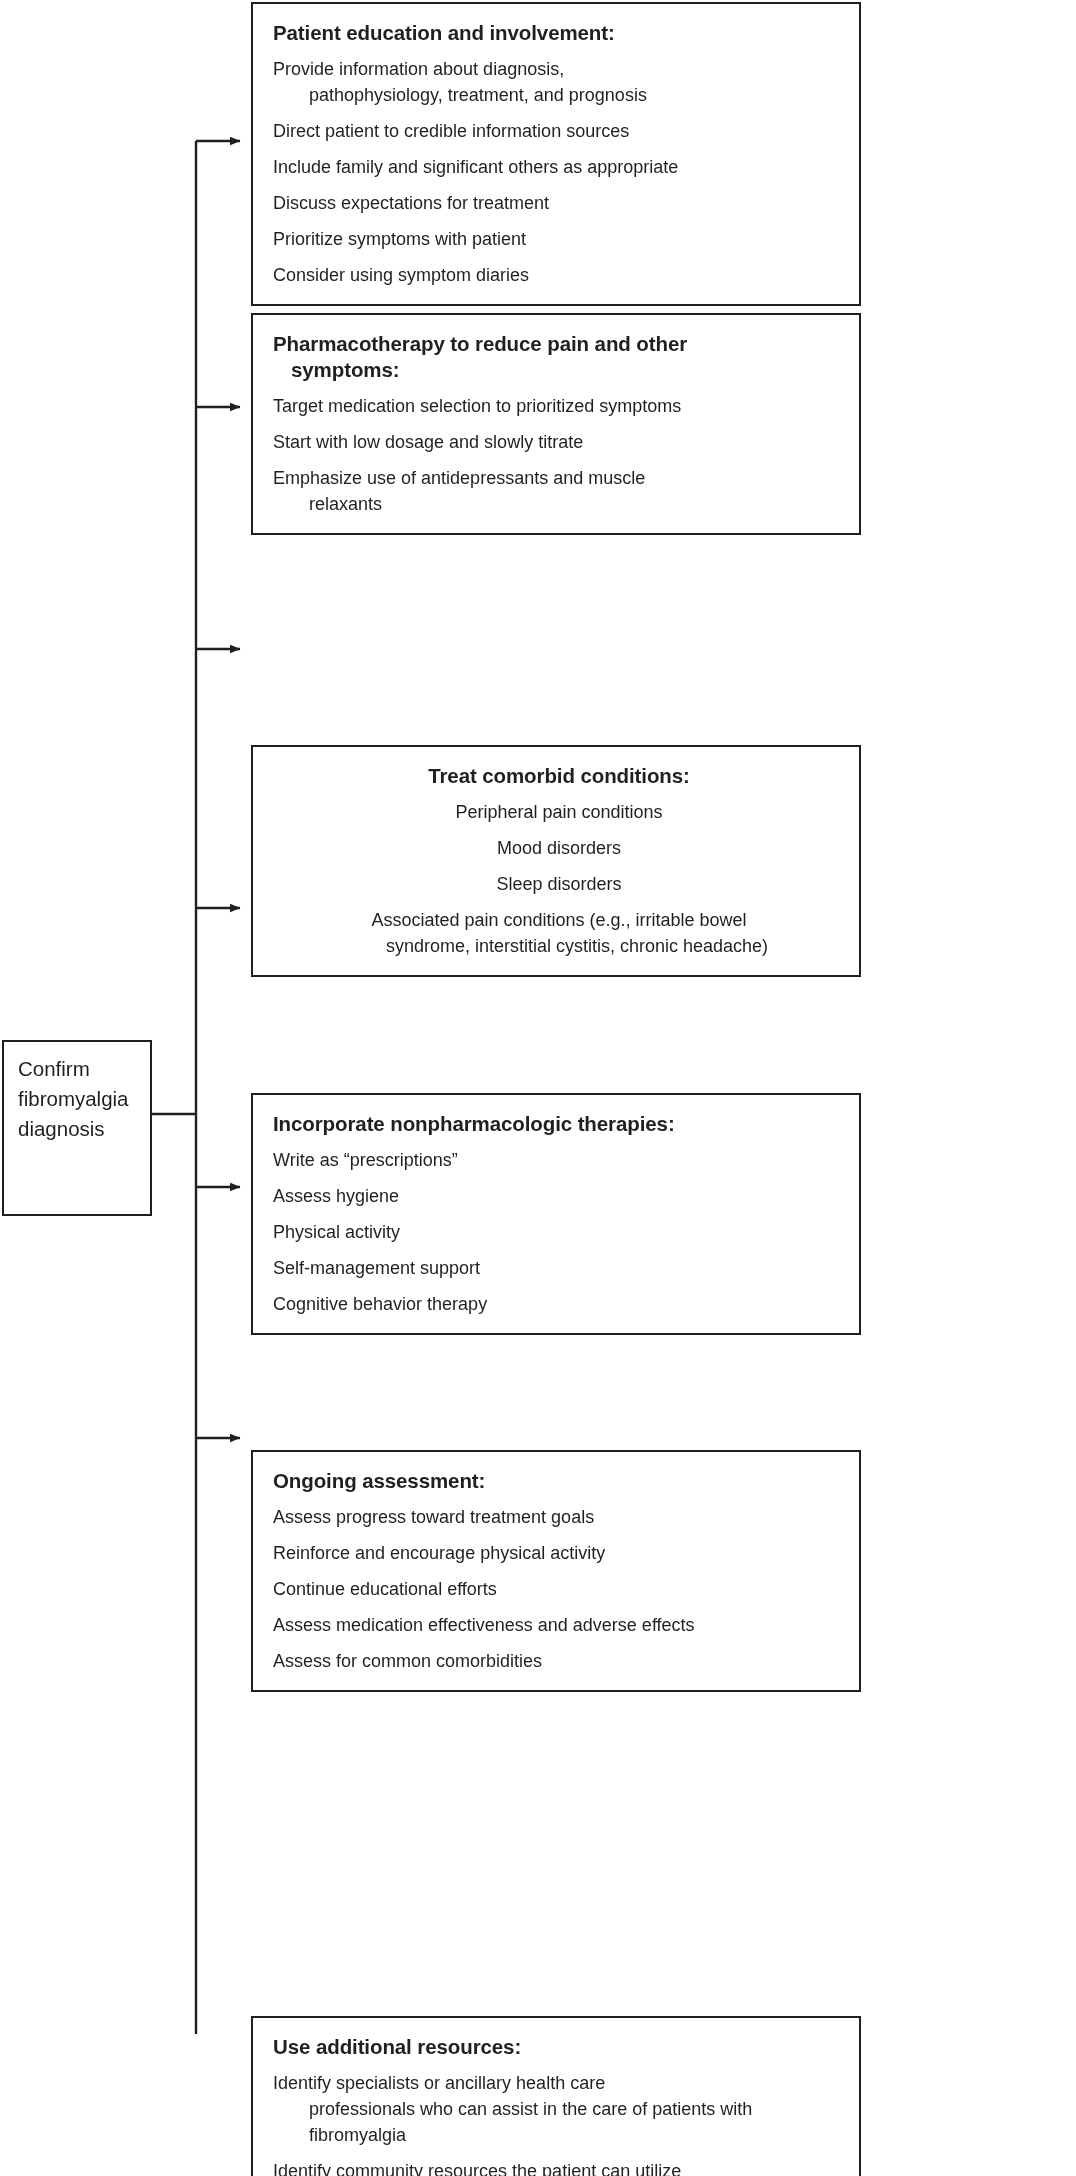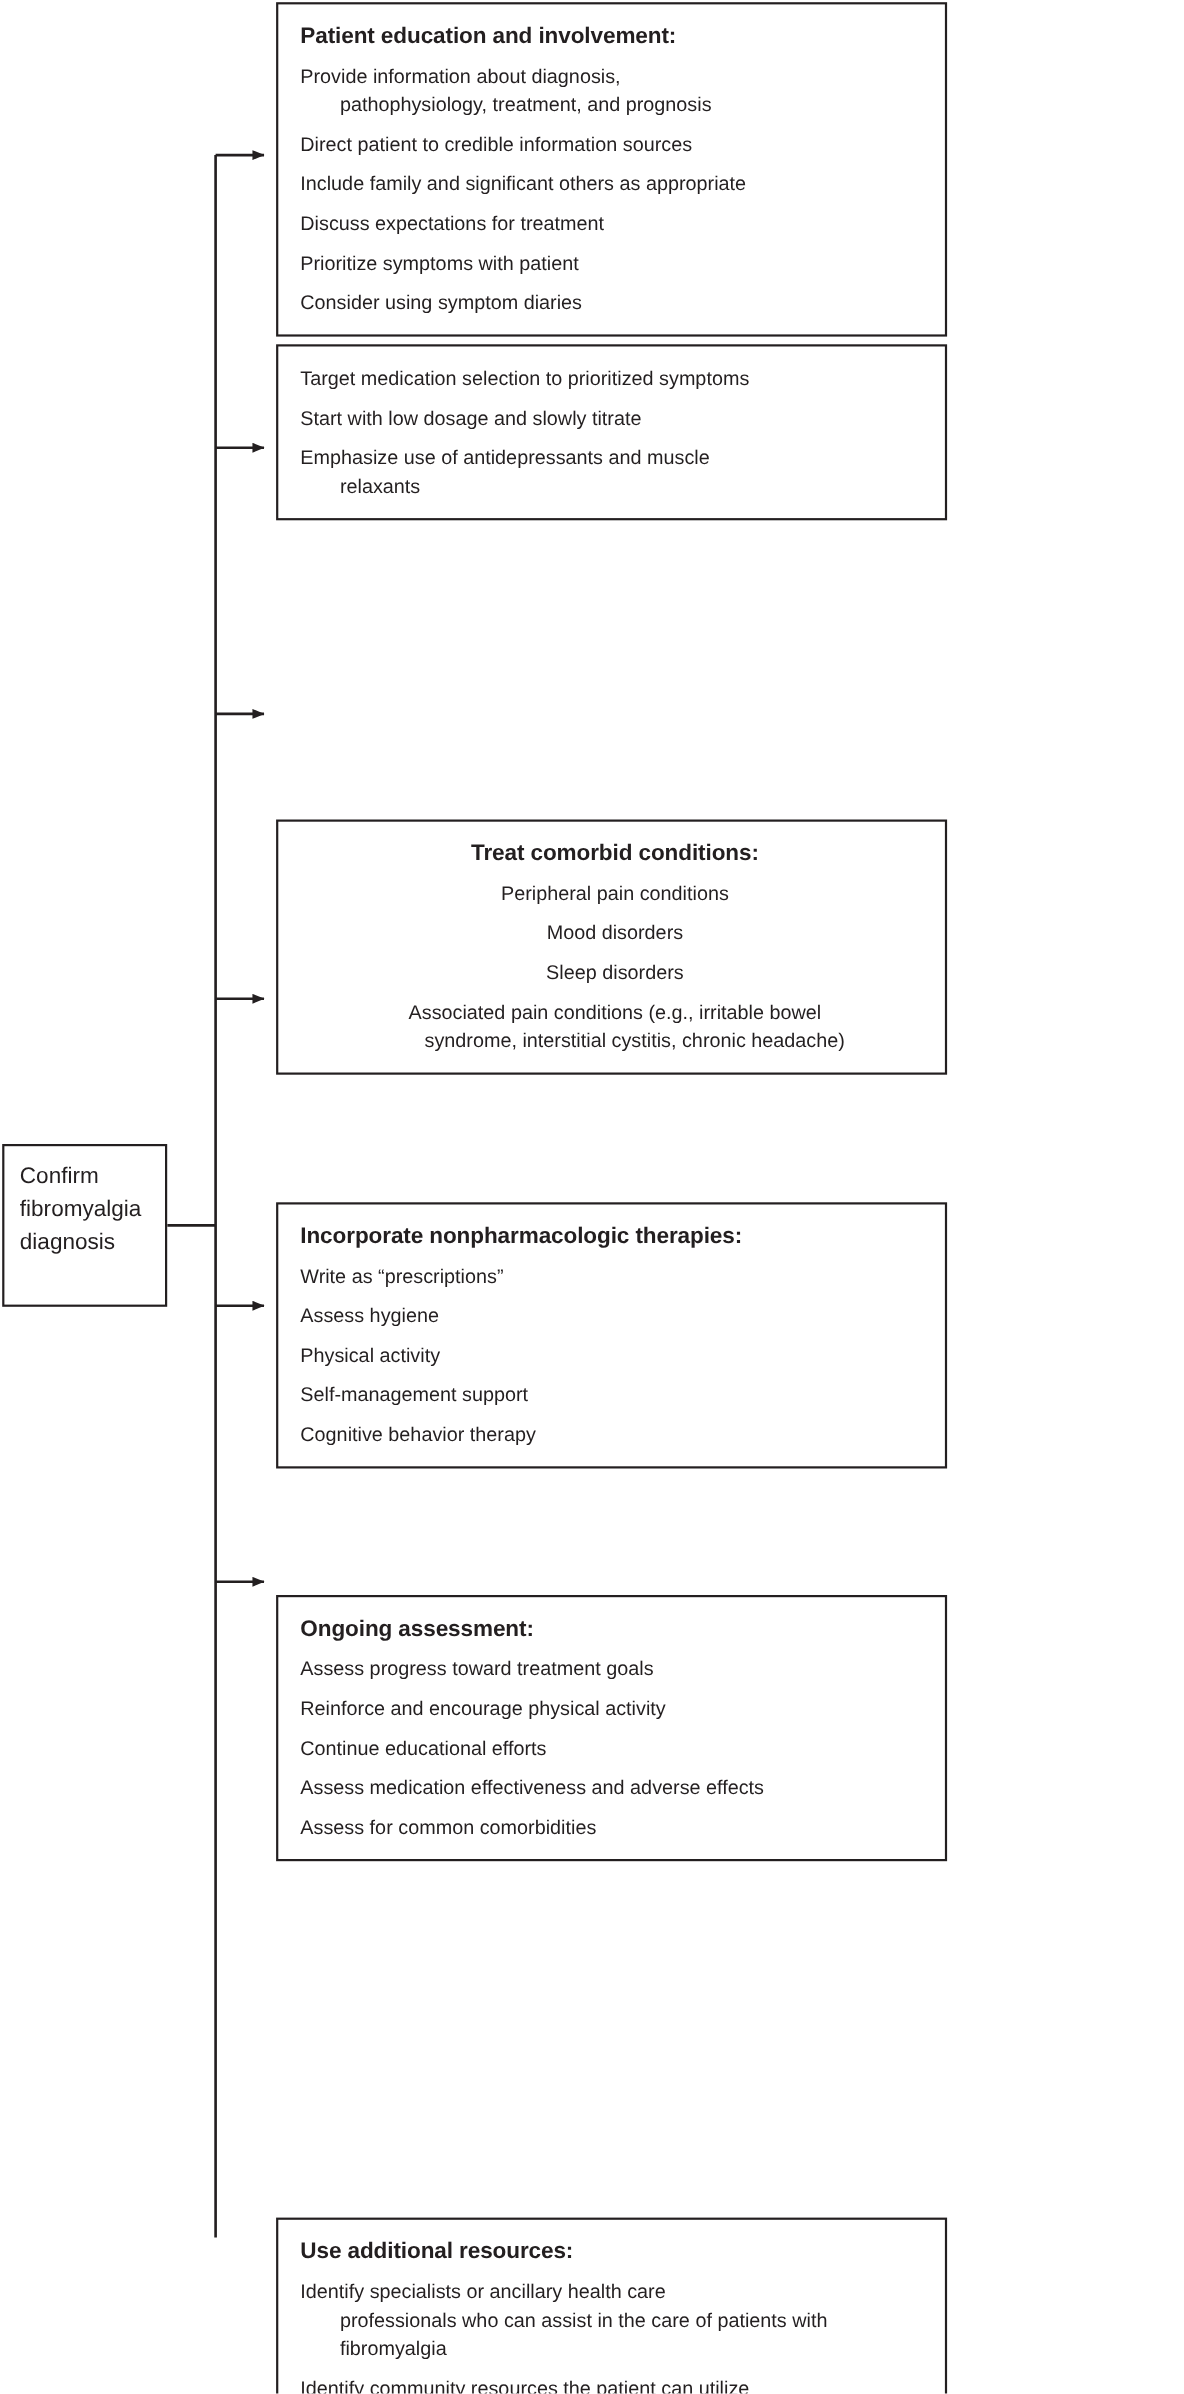--- a/index.html
+++ b/index.html
@@ -30,21 +30,21 @@
     width: 1076px;
     height: 2176px;
   }
 
   
   .root-box {
     position: absolute;
     left: 2px;
     top: 1040px;
     width: 150px;
-    height: 148px;
+    height: 176px;
     box-sizing: border-box;
     border: 2px solid #231f20;
     background: #ffffff;
     padding: 12px 10px 0 14px;
   }
   .root-line {
     font-size: 20.5px;
     line-height: 30px;
     white-space: nowrap;
   }
@@ -119,20 +119,21 @@
   <div class="step-box" style="top:2px;">
       <div class="step-title">Patient education and involvement:</div>
       <div class="step-item">Provide information about diagnosis,<span class="wrap">pathophysiology, treatment, and prognosis</span></div>
       <div class="step-item">Direct patient to credible information sources</div>
       <div class="step-item">Include family and significant others as appropriate</div>
       <div class="step-item">Discuss expectations for treatment</div>
       <div class="step-item">Prioritize symptoms with patient</div>
       <div class="step-item">Consider using symptom diaries</div>
     </div>
   <div class="step-box" style="top:313px;">
+      <div class="step-title">Pharmacotherapy to reduce pain and other<span class="cont">symptoms:</span></div>
       <div class="step-item">Target medication selection to prioritized symptoms</div>
       <div class="step-item">Start with low dosage and slowly titrate</div>
       <div class="step-item">Emphasize use of antidepressants and muscle<span class="wrap">relaxants</span></div>
     </div>
   <div class="step-box" style="top:745px;text-align:center;">
       <div class="step-title">Treat comorbid conditions:</div>
       <div class="step-item">Peripheral pain conditions</div>
       <div class="step-item">Mood disorders</div>
       <div class="step-item">Sleep disorders</div>
       <div class="step-item">Associated pain conditions (e.g., irritable bowel<span class="wrap">syndrome, interstitial cystitis, chronic headache)</span></div>

